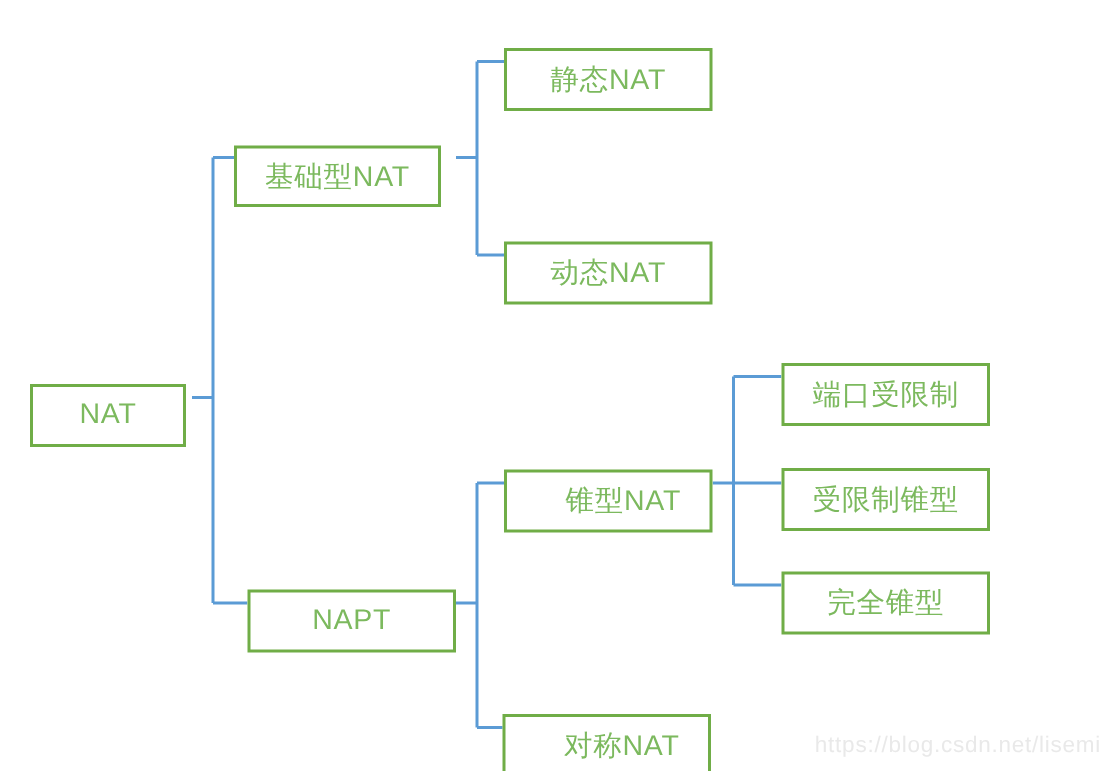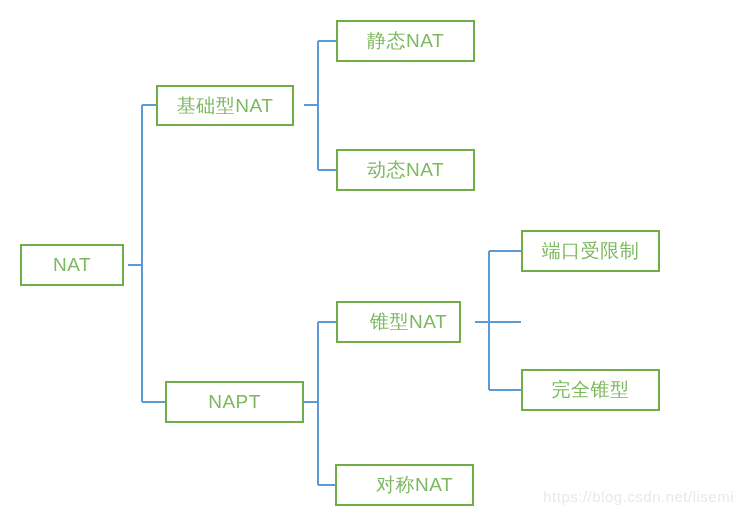--- a/index.html
+++ b/index.html
@@ -26,20 +26,21 @@
     box-sizing: border-box;
     border: 2px solid var(--box_border, #70ad47);
     background: #ffffff;
     color: var(--box_text, #7cb95e);
     display: flex;
     align-items: center;
     justify-content: center;
     font-size: 19px;
     letter-spacing: 0.5px;
     white-space: nowrap;
+    margin-top: 12px;
   }
   .watermark {
     position: absolute;
     right: 7px;
     bottom: 9px;
     font-size: 15px;
     color: var(--watermark, #e9e9e9);
     letter-spacing: 0.5px;
     user-select: none;
   }
@@ -76,24 +77,25 @@
   <div class="node" style="left:20px;  top:244px; width:104px; height:42px;">NAT</div>
 
   <div class="node" style="left:156px; top:85px;  width:138px; height:41px;">基础型NAT</div>
 
   <div class="node" style="left:336px; top:20px;  width:139px; height:42px;">静态NAT</div>
 
   <div class="node" style="left:165px; top:381px; width:139px; height:42px;">NAPT</div>
 
   <div class="node" style="left:336px; top:149px; width:139px; height:42px;">动态NAT</div>
 
-  <div class="node" style="left:336px; top:301px; width:125px; height:42px;padding-left:20px;">锥型NAT</div>
+  <div class="node" style="left:336px; top:301px; width:139px; height:42px;padding-left:20px;">锥型NAT</div>
 
   <div class="node" style="left:335px; top:464px; width:139px; height:42px;padding-left:20px;">对称NAT</div>
 
   <div class="node" style="left:521px; top:230px; width:139px; height:42px;">端口受限制</div>
 
+  <div class="node" style="left:521px; top:300px; width:139px; height:42px;">受限制锥型</div>
 
   <div class="node" style="left:521px; top:369px; width:139px; height:42px;">完全锥型</div>
 
   <div class="watermark">https://blog.csdn.net/lisemi</div>
 
 </div>
 
 </body></html>

